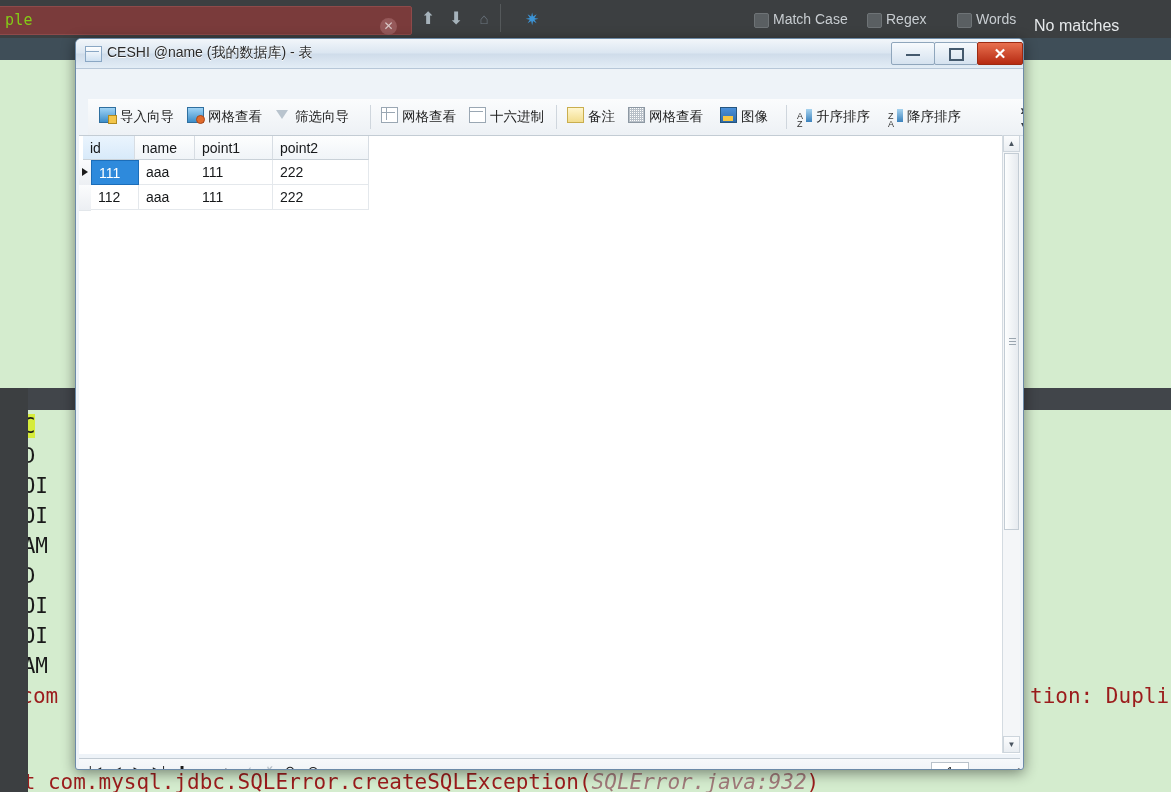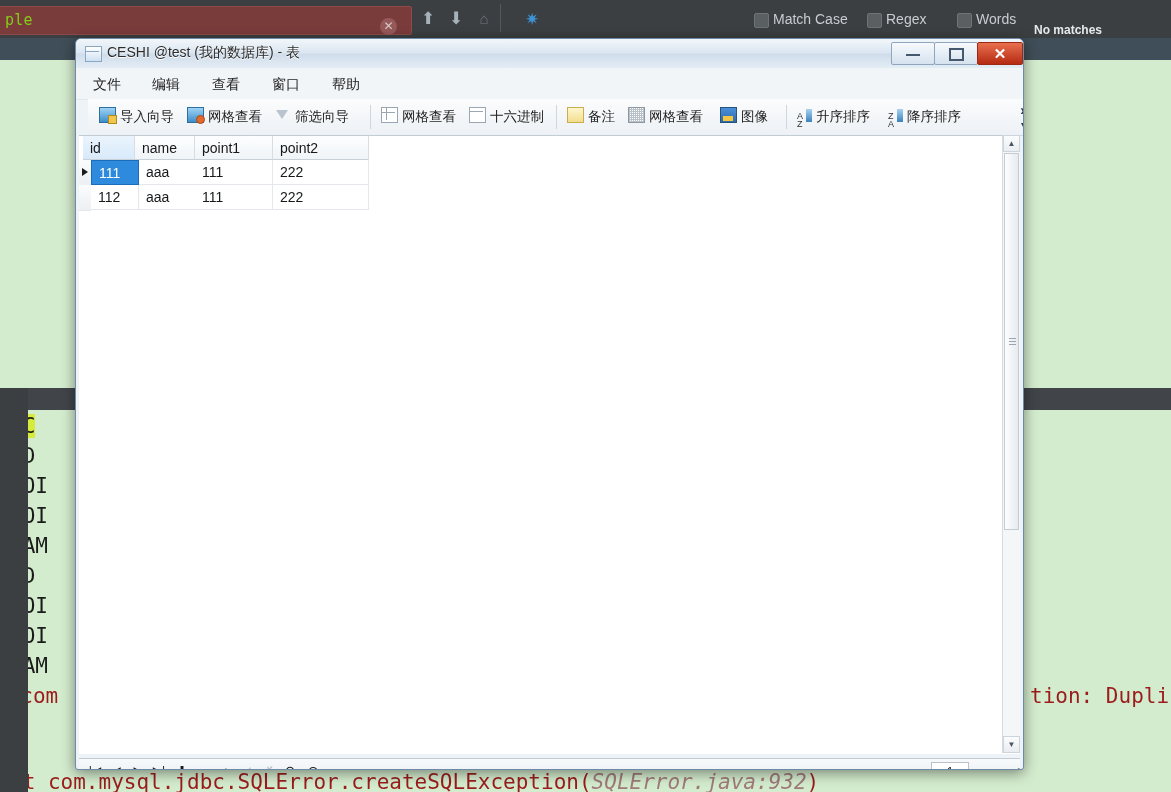--- a/index.html
+++ b/index.html
@@ -44,21 +44,21 @@
   .find-opt{
     position:absolute;top:11px;color:#c8cdd1;font-size:14px;white-space:nowrap;
   }
   .find-chk{
     position:absolute;top:13px;width:13px;height:13px;background:#5a5f62;
     border:1px solid #6e7376;border-radius:2px;
   }
   #opt-match-chk{left:754px;}  #opt-match{left:773px;}
   #opt-regex-chk{left:867px;}  #opt-regex{left:886px;}
   #opt-words-chk{left:957px;}  #opt-words{left:976px;}
-  #no-matches{position:absolute;left:1034px;top:23px;color:#e6e9eb;font-size:12px;font-weight:bold;white-space:nowrap;}
+  #no-matches{position:absolute;left:1034px;top:17px;color:#e6e9eb;font-size:16px;font-weight:normal;white-space:nowrap;}
 
   
   #ide-left-rail{
     position:absolute;left:0;top:388px;width:28px;height:404px;background:#3c3f41;
   }
   #db-tab{
     position:absolute;left:0;top:388px;width:1171px;height:22px;background:#41454a;
   }
   #db-tab-label{position:absolute;left:7px;top:392px;color:#9aa0a6;font-size:12px;}
 
@@ -303,33 +303,26 @@
     
     
     
   </div>
 </div>
 
 <div id="win">
 
   <div id="win-titlebar">
     <span id="win-icon"></span>
-    <span id="win-title">CESHI @test (我的数据库) - 表</span>
+    <span id="win-title">CESHI @name (我的数据库) - 表</span>
     <span class="wbtn" id="btn-min"><span class="glyph"></span></span>
     <span class="wbtn" id="btn-max"><span class="glyph"></span></span>
     <span class="wbtn" id="btn-close">✕</span>
   </div>
 
-  <div id="menubar">
-    <span class="menu-item" id="m0">文件</span>
-    <span class="menu-item" id="m1">编辑</span>
-    <span class="menu-item" id="m2">查看</span>
-    <span class="menu-item" id="m3">窗口</span>
-    <span class="menu-item" id="m4">帮助</span>
-  </div>
 
   <div id="toolbar">
     <span class="tb" style="left:11px"><span class="ic ic-import"></span><span>导入向导</span></span>
     <span class="tb" style="left:99px"><span class="ic ic-export"></span><span>网格查看</span></span>
     <span class="tb" style="left:188px"><span class="ic ic-filter"></span><span>筛选向导</span></span>
     <span class="tb-sep" style="left:282px"></span>
     <span class="tb" style="left:293px"><span class="ic ic-grid"></span><span>网格查看</span></span>
     <span class="tb" style="left:381px"><span class="ic ic-form"></span><span>十六进制</span></span>
     <span class="tb-sep" style="left:468px"></span>
     <span class="tb" style="left:479px"><span class="ic ic-note"></span><span>备注</span></span>

